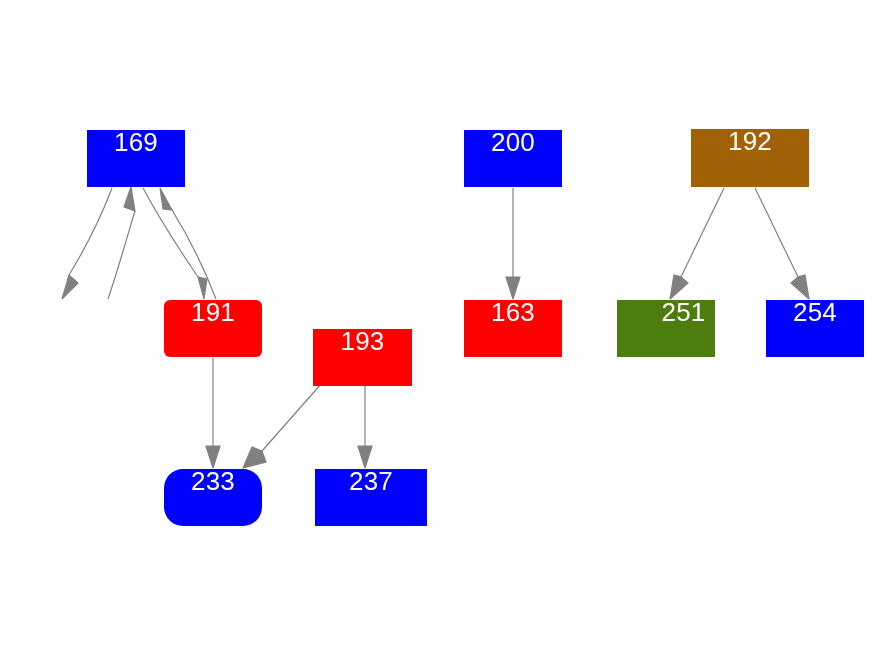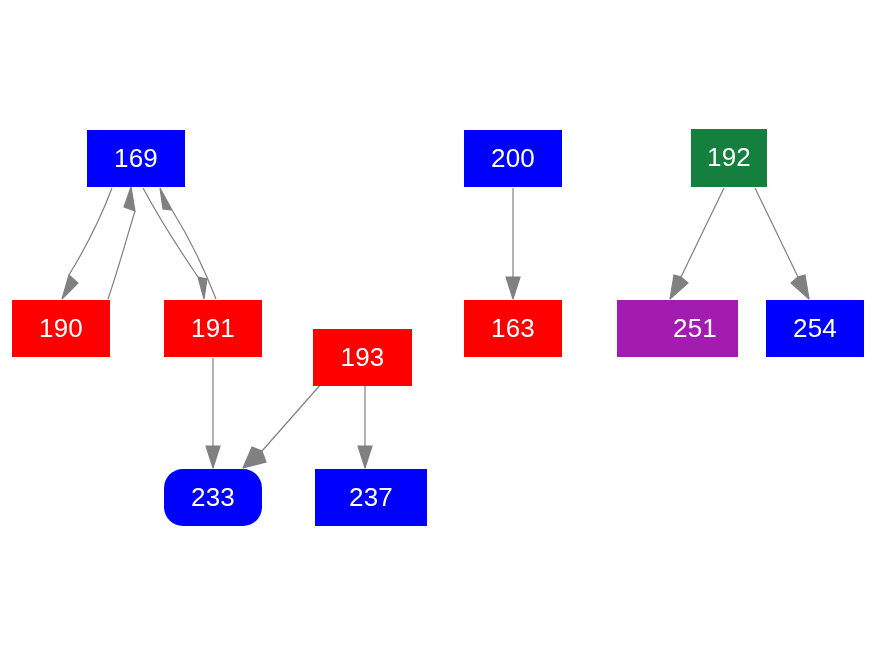--- a/index.html
+++ b/index.html
@@ -27,21 +27,21 @@
     position: absolute;
     left: 0;
     top: 0;
     width: 875px;
     height: 656px;
   }
   .node {
     position: absolute;
     box-sizing: border-box;
     display: flex;
-    align-items: center;
+    align-items: flex-start;
     justify-content: center;
     color: #ffffff;
     font-size: 26px;
     font-weight: 400;
     line-height: 1;
     letter-spacing: 0.2px;
     user-select: none;
   }
   .node-label {
     display: block;
@@ -112,25 +112,22 @@
     </g>
 
   </svg>
 
   <div id="node-layer">
 
     <div class="node" style="left:87px; top:130px; width:98px; height:57px; background:#0000ff;">
       <span class="node-label">169</span>
     </div>
 
-    <div class="node" style="left:12px; top:300px; width:98px; height:57px; background:#ff0000;">
-      <span class="node-label">190</span>
-    </div>
 
-    <div class="node" style="left:164px; top:300px; width:98px; height:57px; background:#ff0000;">
+    <div class="node" style="left:164px; top:300px; width:98px; height:57px; background:#ff0000;border-radius:6px;">
       <span class="node-label">191</span>
     </div>
 
     <div class="node" style="left:313px; top:300px; width:99px; height:57px; background:#ff0000;margin-top:29px;">
       <span class="node-label">193</span>
     </div>
 
     <div class="node" style="left:164px; top:469px; width:98px; height:57px; background:#0000ff;border-radius:19px;">
       <span class="node-label">233</span>
     </div>
@@ -140,25 +137,25 @@
     </div>
 
     <div class="node" style="left:464px; top:130px; width:98px; height:57px; background:#0000ff;">
       <span class="node-label">200</span>
     </div>
 
     <div class="node" style="left:464px; top:300px; width:98px; height:57px; background:#ff0000;">
       <span class="node-label">163</span>
     </div>
 
-    <div class="node" style="left:691px; top:129px; width:76px; height:58px; background:#15803d;">
+    <div class="node" style="left:691px; top:129px; width:118px; height:58px; background:#a16207;">
       <span class="node-label">192</span>
     </div>
 
-    <div class="node" style="left:617px; top:300px; width:121px; height:57px; background:#a21caf;padding-left:35px;">
+    <div class="node" style="left:617px; top:300px; width:98px; height:57px; background:#4d7c0f;padding-left:35px;">
       <span class="node-label">251</span>
     </div>
 
     <div class="node" style="left:766px; top:300px; width:98px; height:57px; background:#0000ff;">
       <span class="node-label">254</span>
     </div>
 
   </div>
 </div>
 

